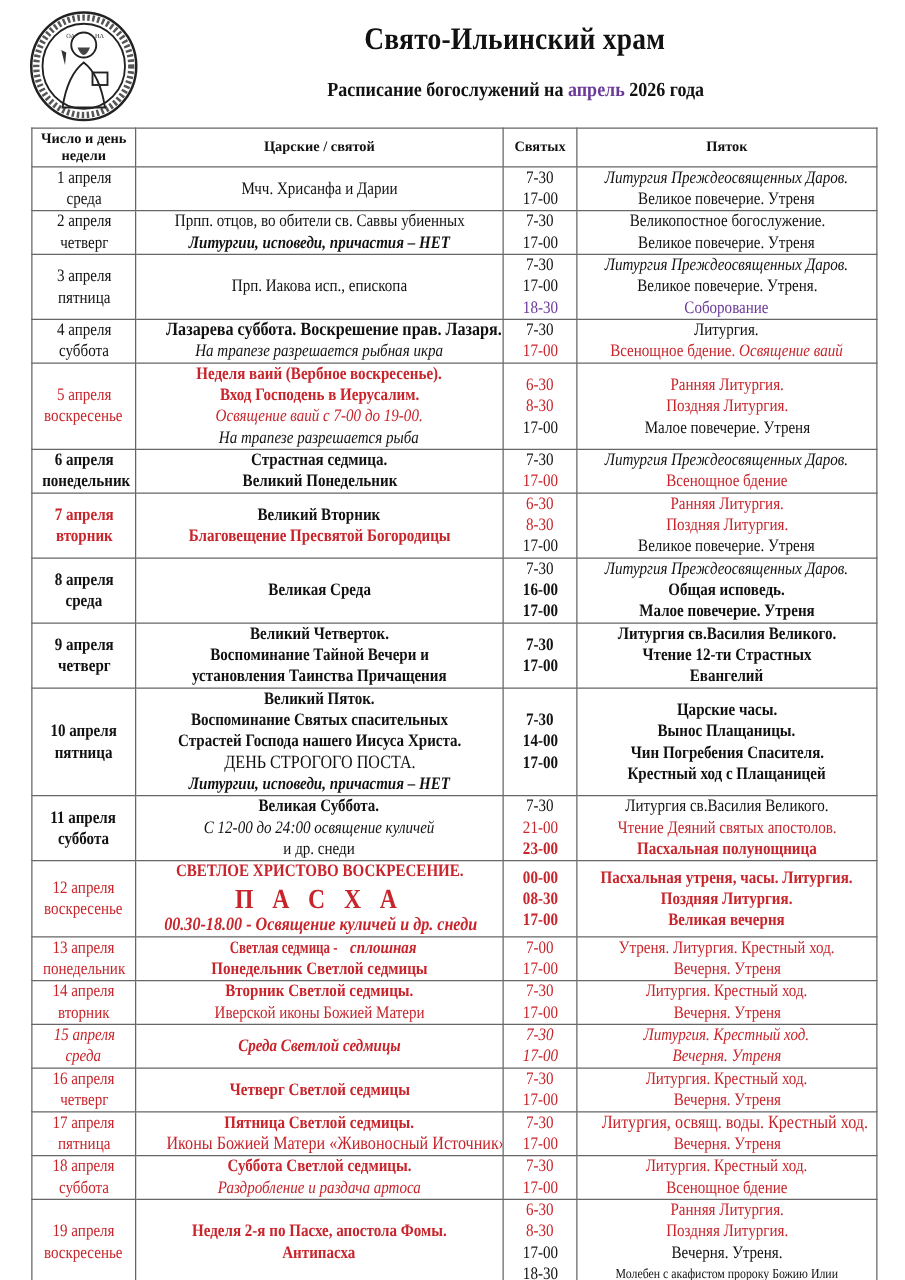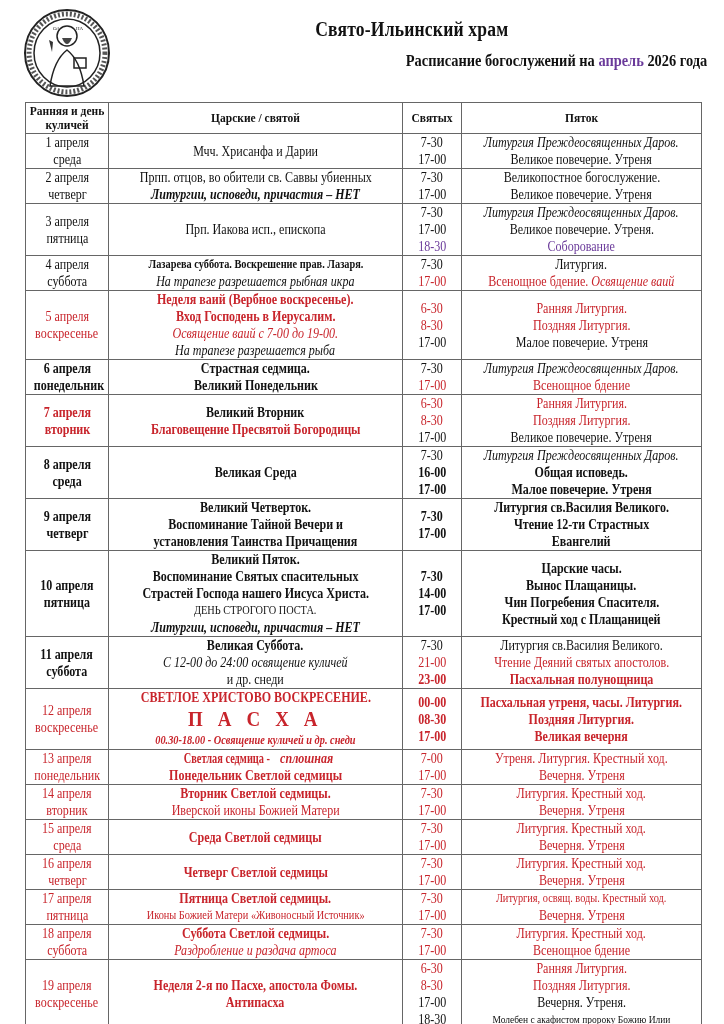--- a/index.html
+++ b/index.html
@@ -1,33 +1,33 @@
 <!DOCTYPE html>
 <html><head>
 <meta charset="utf-8">
 <style>
   html,body{margin:0;padding:0;background:#fff;}
   body{width:724px;height:1024px;position:relative;overflow:hidden;font-family:"Liberation Serif","DejaVu Serif",serif;color:#111;}
   .logo{position:absolute;left:22px;top:8px;width:90px;height:90px;}
-  .title{position:absolute;left:0;right:0;top:18px;padding-left:100px;text-align:center;font-size:20px;font-weight:bold;text-decoration:underline;letter-spacing:0.2px;}
+  .title{position:absolute;left:0;right:0;top:18px;padding-left:100px;text-align:center;font-size:25px;font-weight:bold;text-decoration:underline;letter-spacing:0.2px;}
   .title span{display:inline-block;transform:scaleX(0.88);}
-  .subtitle{position:absolute;left:0;right:0;top:52px;padding-left:100px;text-align:right;font-size:16px;font-weight:bold;}
+  .subtitle{position:absolute;left:0;right:0;top:64px;padding-left:100px;text-align:center;font-size:16px;font-weight:bold;}
   .subtitle span.inner{display:inline-block;transform:scaleX(0.9);}
   .month{color:#6a3a9a;}
   table{position:absolute;left:25px;top:102px;width:676px;border-collapse:collapse;table-layout:fixed;}
   td,th{border:1.3px solid #666;padding:0 2px;text-align:center;vertical-align:middle;font-size:14px;line-height:17px;overflow:hidden;white-space:nowrap;}
   th{font-size:11.5px;line-height:14px;font-weight:bold;height:30px;}
   col.c1{width:83px;} col.c2{width:294px;} col.c3{width:59px;} col.c4{width:240px;}
   .ln{display:block;transform-origin:center;}
   .sq{display:inline-block;transform:scaleX(0.86);}
   .b{font-weight:bold;}
   .i{font-style:italic;}
   .r{color:#c8242b;}
   .p{color:#6a3a9a;}
-  .sm{font-size:12px;}
+  .sm{font-size:15px;}
   .xs{font-size:11px;}
   .big{font-size:22px;line-height:26px;letter-spacing:6px;text-decoration:underline;}
 </style>
 </head>
 <body>
 
 <div class="logo">
   <svg width="90" height="90" viewBox="0 0 90 90">
     <ellipse cx="45" cy="45" rx="42" ry="43" fill="none" stroke="#222" stroke-width="2"></ellipse>
     <ellipse cx="45" cy="45" rx="33" ry="34" fill="none" stroke="#222" stroke-width="1.5"></ellipse>
@@ -48,22 +48,22 @@
 <table>
   <colgroup>
       <col class="c1">
       <col class="c2">
       <col class="c3">
       <col class="c4">
     </colgroup>
   <thead>
     <tr>
       <th>
-          <span class="ln">Ранняя и день</span>
-          <span class="ln">куличей</span>
+          <span class="ln">Число и день</span>
+          <span class="ln">недели</span>
         </th>
       <th>Царские / святой</th>
       <th>Святых</th>
       <th>Пяток</th>
     </tr>
   </thead>
   <tbody id="tbody">
       <tr style="height: 33px; margin-top: 10px;">
         <td>
           <span class="ln "><span class="sq">1 апреля</span></span>
@@ -330,21 +330,21 @@
         </td>
         <td>
           <span class="ln r"><span class="sq">7-30</span></span>
           <span class="ln r"><span class="sq">17-00</span></span>
         </td>
         <td>
           <span class="ln r"><span class="sq">Литургия. Крестный ход.</span></span>
           <span class="ln r"><span class="sq">Вечерня. Утреня</span></span>
         </td>
       </tr>
-      <tr style="height: 34px;">
+      <tr style="height: 34px; font-style: italic;">
         <td>
           <span class="ln r"><span class="sq">15 апреля</span></span>
           <span class="ln r"><span class="sq">среда</span></span>
         </td>
         <td>
           <span class="ln b r"><span class="sq">Среда Светлой седмицы</span></span>
         </td>
         <td>
           <span class="ln r"><span class="sq">7-30</span></span>
           <span class="ln r"><span class="sq">17-00</span></span>

